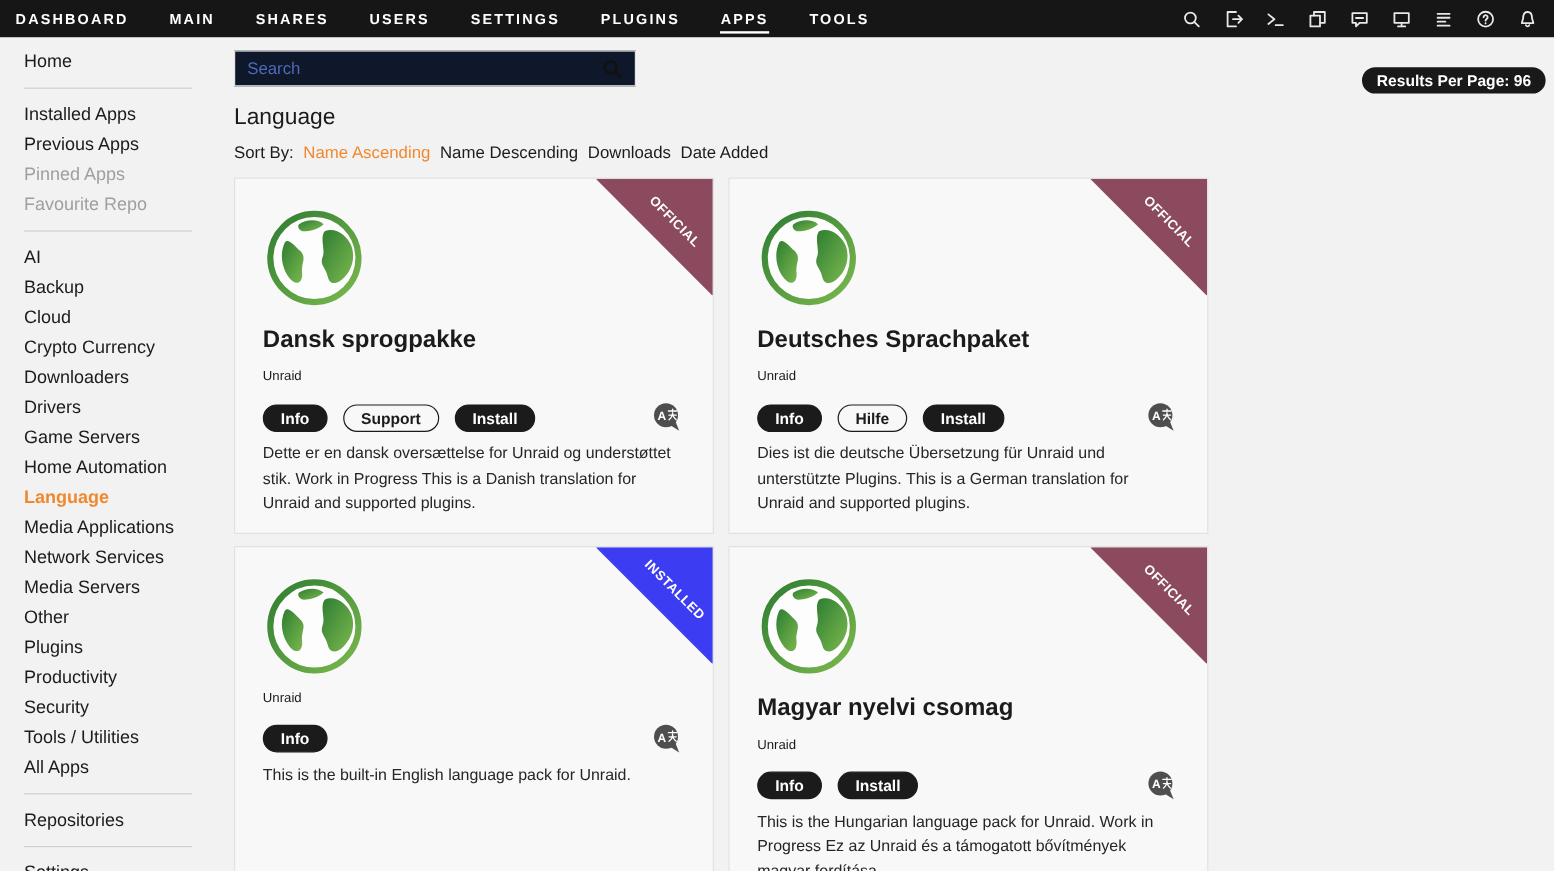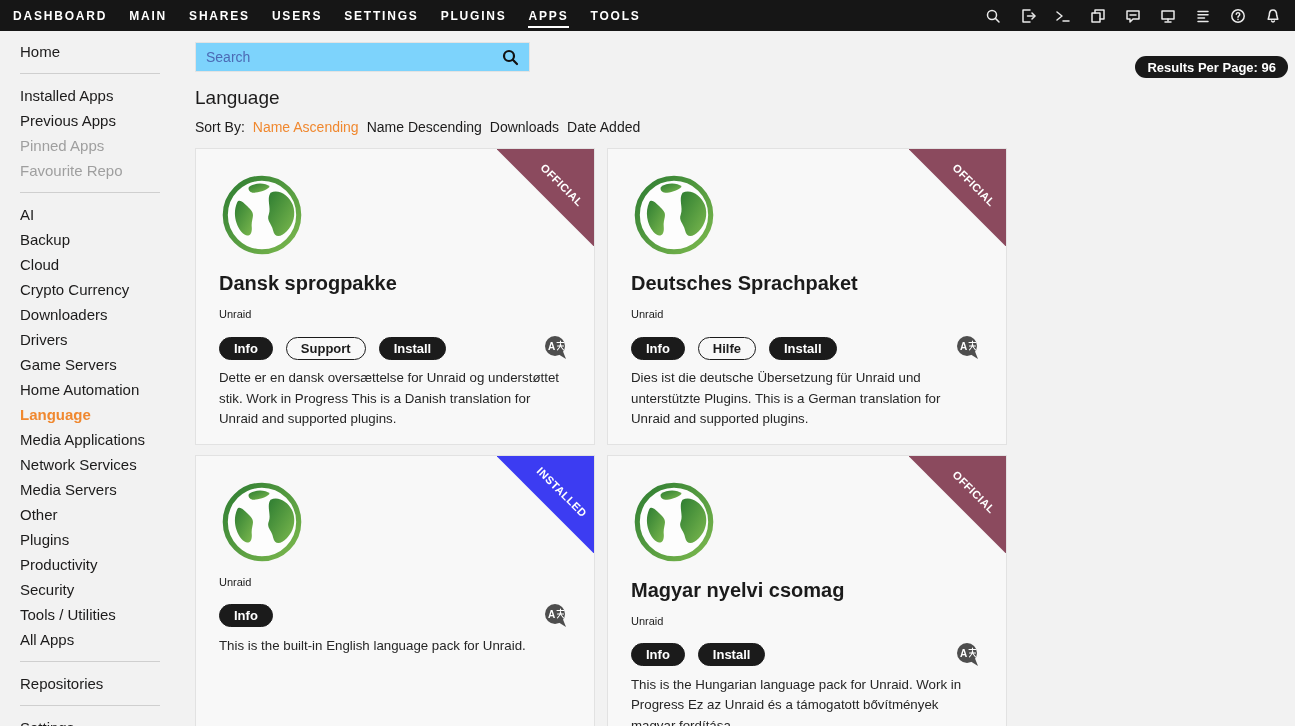--- a/index.html
+++ b/index.html
@@ -7,21 +7,21 @@
   body {
     font-family:"Liberation Sans","DejaVu Sans",sans-serif;
     background:#f2f2f2; color:#1c1b1b; position:relative;
   }
 
   
   .topnav {
     height:31px; background:#161616; display:flex; align-items:center;
     justify-content:space-between; padding:0 8px 0 2px;
   }
-  .nav-menu { display:flex; height:100%; }
+  .nav-menu { display:flex; height:100%;gap:12px; }
   .nav-item {
     color:#fff; font-size:12px; font-weight:700; letter-spacing:1.8px;
     padding:0 11px; height:100%; display:flex; align-items:center;
     position:relative; cursor:pointer;
   }
   .nav-item.active::after {
     content:""; position:absolute; left:10px; right:10px; bottom:3px;
     height:2px; background:#fff;
   }
   .nav-icons { display:flex; align-items:center; gap:19px; padding-right:6px; }
@@ -35,21 +35,21 @@
   }
   .side-item { height:25px; line-height:25px; padding-left:20px; cursor:pointer; white-space:nowrap; }
   .side-item.disabled { color:#9f9f9f; cursor:default; }
   .side-item.active { color:#f0882f; font-weight:700; }
   .side-divider { border-top:1px solid #cfcfcf; width:140px; margin:9px 0 9px 20px; }
 
   
   .content { position:absolute; left:195px; top:31px; right:0; bottom:0; }
   .search-row { position:relative; }
   .searchbox {
-    margin-top:11px; width:335px; height:30px; background:#7dd3fc;
+    margin-top:11px; width:335px; height:30px; background:#0f172a;
     border:1px solid #e3e3e3; display:flex; align-items:center; padding:0 10px;
   }
   .searchbox input {
     flex:1; border:none; outline:none; background:transparent;
     font-family:inherit; font-size:14px; color:#4c6ab5;
   }
   .searchbox input::placeholder { color:#4c6ab5; opacity:1; }
   .search-glyph { width:17px; height:17px; cursor:pointer; }
   .search-glyph svg { width:17px; height:17px; stroke:#111; fill:none; stroke-width:2.2; stroke-linecap:round; }
   .rpp-badge {

